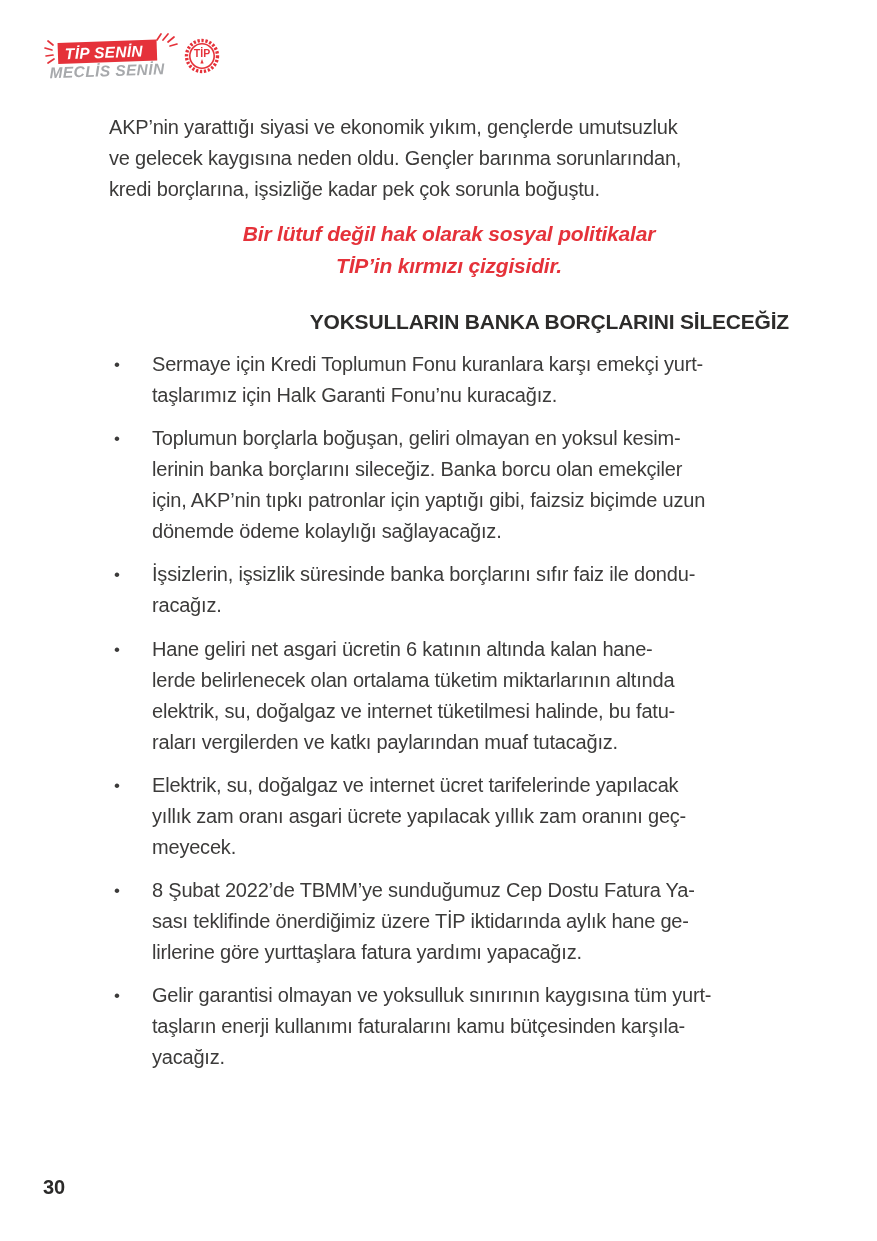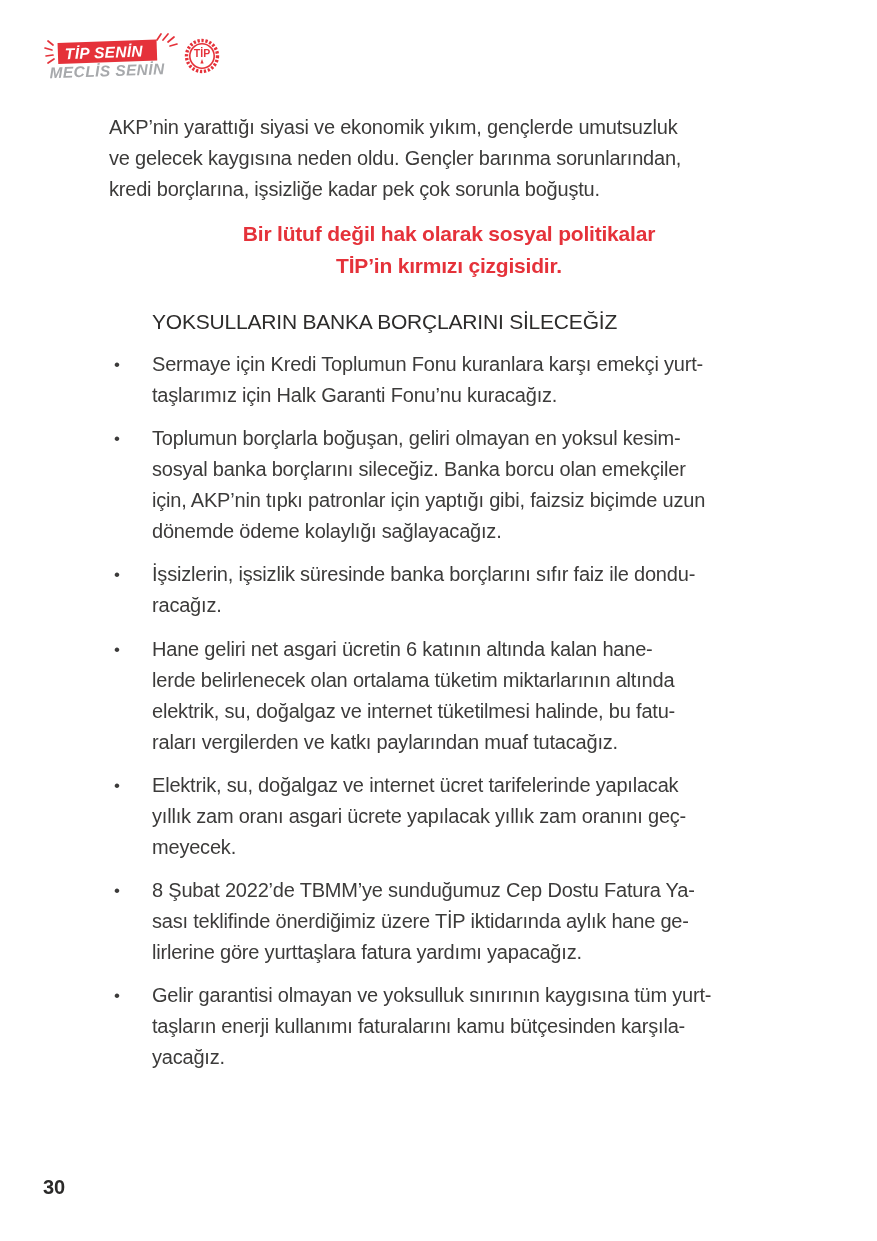--- a/index.html
+++ b/index.html
@@ -15,26 +15,26 @@
   
   .content{position:absolute;top:0;left:0;width:877px;padding:4px;}
   .intro{
     margin:108px 92px 0 105px;
     font-size:20px;line-height:31px;color:#3c3b3a;
     white-space:pre-line;letter-spacing:-0.2px;
   }
   .slogan{
     margin:13px 92px 0 105px;
     font-size:21px;line-height:32px;font-weight:bold;
-    text-align:center;white-space:pre-line;letter-spacing:-0.2px;
+    text-align:center;white-space:pre-line;letter-spacing:-0.2px;font-style:italic;
   }
   .section-heading{
     margin:25px 92px 0 148px;
-    font-size:21px;line-height:29px;font-weight:normal;color:#2d2c2b;
-    white-space:pre-line;letter-spacing:-0.2px;
+    font-size:21px;line-height:29px;font-weight:bold;color:#2d2c2b;
+    white-space:pre-line;letter-spacing:-0.2px;text-align:right;
   }
   .bullet-list{margin:13px 80px 0 105px;}
   .bullet{display:flex;margin-bottom:12px;}
   .bullet-dot{
     width:43px;flex:0 0 43px;padding-left:5px;box-sizing:border-box;
     font-size:17px;line-height:31px;color:#3c3b3a;
   }
   .bullet-text{
     flex:1;font-size:20px;line-height:31px;color:#3c3b3a;
     white-space:pre-line;letter-spacing:-0.2px;
@@ -88,21 +88,21 @@
 
     <div class="bullet-list">
       <div class="bullet">
         <span class="bullet-dot">•</span>
         <div class="bullet-text">Sermaye için Kredi Toplumun Fonu kuranlara karşı emekçi yurt-
 taşlarımız için Halk Garanti Fonu’nu kuracağız.</div>
       </div>
       <div class="bullet">
         <span class="bullet-dot">•</span>
         <div class="bullet-text">Toplumun borçlarla boğuşan, geliri olmayan en yoksul kesim-
-sosyal banka borçlarını sileceğiz. Banka borcu olan emekçiler
+lerinin banka borçlarını sileceğiz. Banka borcu olan emekçiler
 için, AKP’nin tıpkı patronlar için yaptığı gibi, faizsiz biçimde uzun
 dönemde ödeme kolaylığı sağlayacağız.</div>
       </div>
       <div class="bullet">
         <span class="bullet-dot">•</span>
         <div class="bullet-text">İşsizlerin, işsizlik süresinde banka borçlarını sıfır faiz ile dondu-
 racağız.</div>
       </div>
     </div>
 

